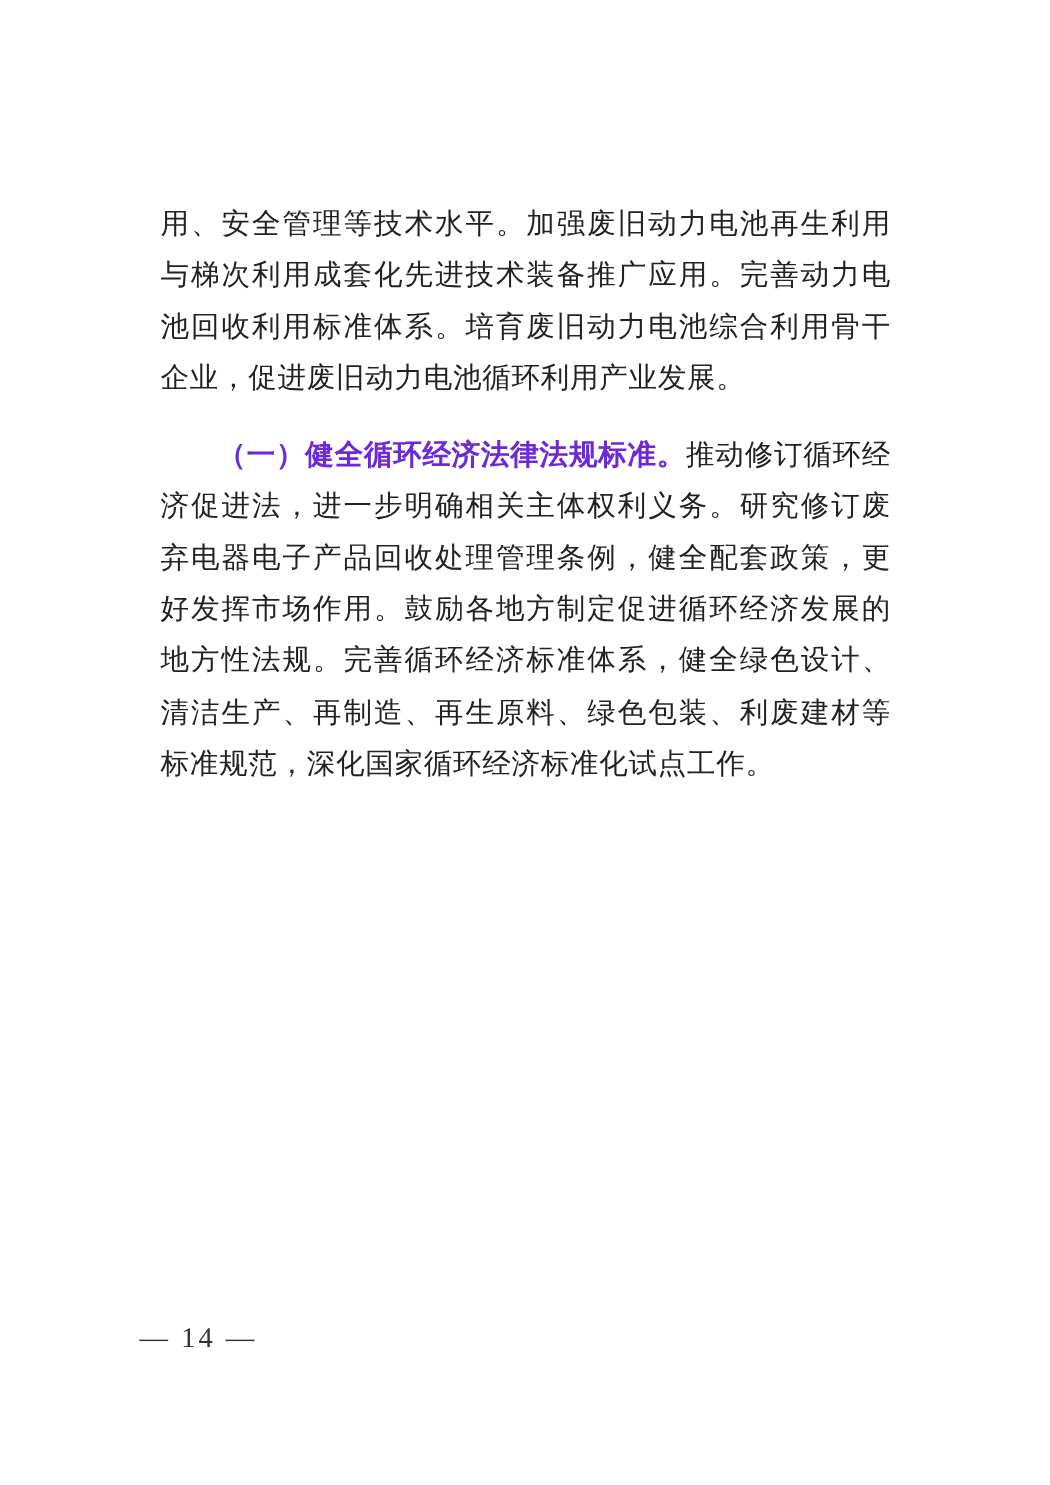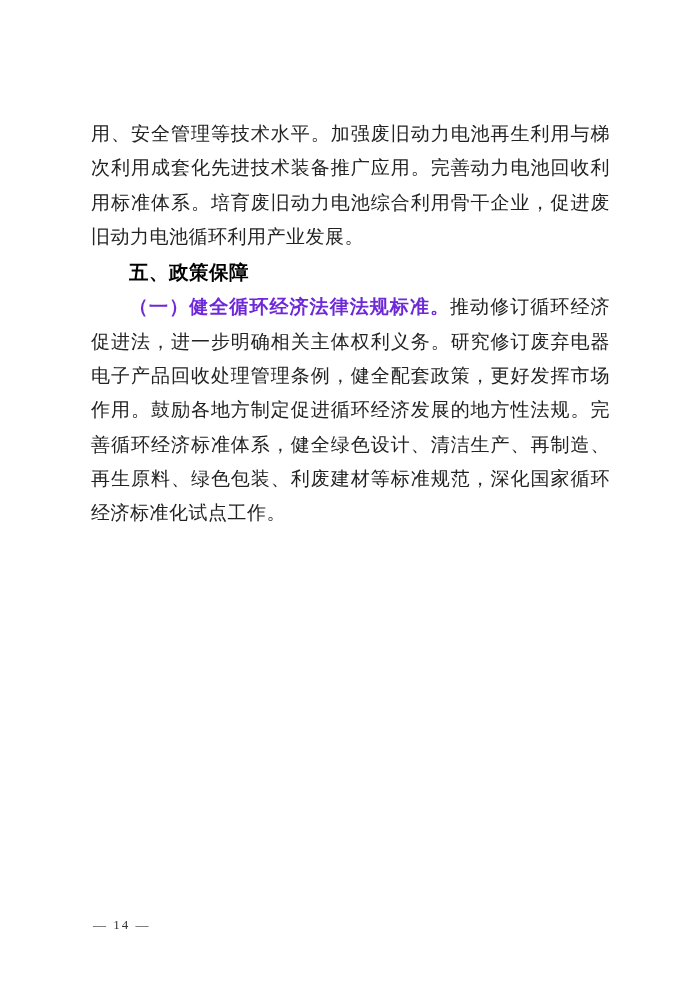--- a/index.html
+++ b/index.html
@@ -14,21 +14,21 @@
     background: #ffffff;
     overflow: hidden;
   }
   .content {
     position: absolute;
     left: 90px;
     top: 116px;
     width: 521px;
   }
   .para {
-    margin: 1px;
+    margin: 17px;
     padding: 0;
     font-family: "Liberation Serif", "DejaVu Serif", serif;
     font-size: 19px;
     line-height: 34.3px;
     color: #222222;
     text-align: justify;
     text-justify: inter-character;
     letter-spacing: 0.5px;
   }
   .indent {
@@ -45,37 +45,36 @@
     text-indent: 2em;
     letter-spacing: 0.5px;
   }
   .lead {
     font-weight: 700;
     color: #6d28d9;
   }
   .footer {
     position: absolute;
     left: 93px;
-    top: 913px;
+    top: 881px;
     font-family: "Liberation Serif", "DejaVu Serif", serif;
-    font-size: 13px;
+    font-size: 19px;
     line-height: 24px;
     color: #333333;
     letter-spacing: 2px;
   }
 </style>
 </head>
 <body>
 
 <div class="page">
   <div class="content">
 
     <p class="para">用、安全管理等技术水平。加强废旧动力电池再生利用与梯次利用成套化先进技术装备推广应用。完善动力电池回收利用标准体系。培育废旧动力电池综合利用骨干企业，促进废旧动力电池循环利用产业发展。</p>
 
-    <h2 class="section-heading">五、政策保障</h2>
 
     <p class="para indent"><span class="lead">（一）健全循环经济法律法规标准。</span><span>推动修订循环经济促进法，进一步明确相关主体权利义务。研究修订废弃电器电子产品回收处理管理条例，健全配套政策，更好发挥市场作用。鼓励各地方制定促进循环经济发展的地方性法规。完善循环经济标准体系，健全绿色设计、清洁生产、再制造、再生原料、绿色包装、利废建材等标准规范，深化国家循环经济标准化试点工作。</span></p>
 
 
 
   </div>
 
   <div class="footer">— 14 —</div>
 </div>
 

